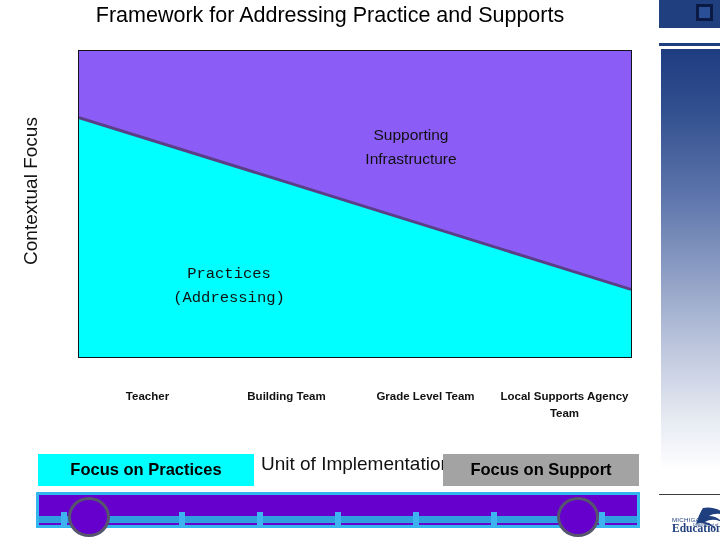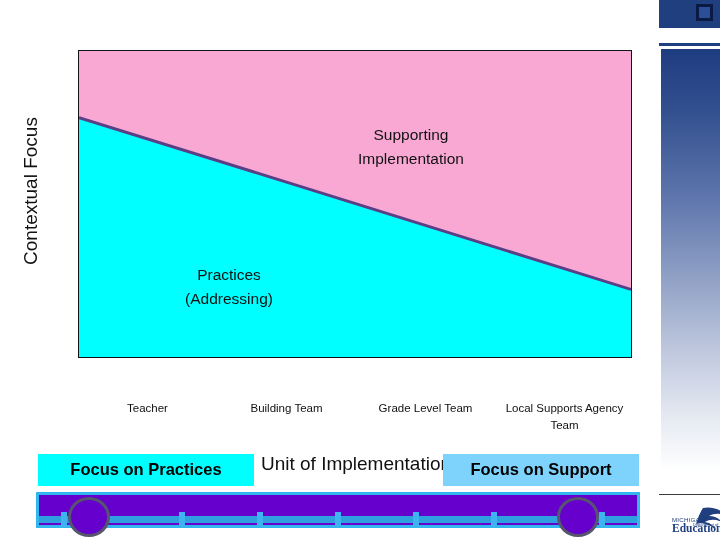--- a/index.html
+++ b/index.html
@@ -124,21 +124,21 @@
   }
   #plot-area {
     position: absolute;
     left: 78px;
     top: 10px;
     width: 554px;
     height: 308px;
     border: 1.5px solid #111418;
     box-sizing: border-box;
     overflow: hidden;
-    background: #f9a8d4;
+    background: #8b5cf6;
   }
   
   #cyan-region {
     position: absolute;
     left: 0; top: 0;
     width: 100%;
     height: 100%;
     background: #00ffff;
     clip-path: polygon(0% 21.8%, 100% 77.8%, 100% 100%, 0% 100%);
   }
@@ -159,30 +159,32 @@
   }
   #label-supporting {
     left: 232px;
     top: 72px;
     width: 200px;
   }
   #label-practices {
     left: 50px;
     top: 212px;
     width: 200px;
+    font-family: Liberation Mono, monospace;
   }
 
   
   #x-axis {
     position: absolute;
     left: 78px;
-    top: 360px;
+    top: 348px;
     width: 556px;
     height: 50px;
     display: flex;
+    font-weight: bold;
   }
   .x-tick {
     flex: 1 1 0;
     text-align: center;
     font-size: 11.5px;
     line-height: 16.5px;
     color: #111111;
     padding: 0 1px;
     box-sizing: border-box;
   }
@@ -213,21 +215,21 @@
   #chip-practices {
     left: 38px;
     top: 454px;
     width: 216px;
     background: #00ffff;
   }
   #chip-support {
     left: 443px;
     top: 454px;
     width: 196px;
-    background: #7dd3fc;
+    background: #a3a3a3;
   }
 
   
   #continuum {
     position: absolute;
     left: 36px;
     top: 492px;
     width: 604px;
     height: 36px;
     background: #6600cc;
@@ -260,35 +262,36 @@
     box-sizing: border-box;
   }
   #knob-left  { left: 29px; }
   #knob-right { left: 518px; }
 </style>
 </head>
 <body>
 
 <div id="slide">
 
+  <div id="slide-title">Framework for Addressing Practice and Supports</div>
 
   <div id="chart-wrap">
 
     <div id="y-axis-label">Contextual Focus</div>
 
     <div id="plot-area">
       <div id="cyan-region"></div>
 
       <svg id="divider-shadow" viewBox="0 0 554 308" preserveAspectRatio="none">
         <line x1="0" y1="67" x2="554" y2="240" stroke="#5a3f86" stroke-width="3"></line>
       </svg>
 
       <div class="region-label" id="label-supporting">
         <div>Supporting</div>
-        <div>Implementation</div>
+        <div>Infrastructure</div>
       </div>
 
       <div class="region-label" id="label-practices">
         <div>Practices</div>
         <div>(Addressing)</div>
       </div>
     </div>
 
     <div id="x-axis">
       <div class="x-tick">Teacher</div>

